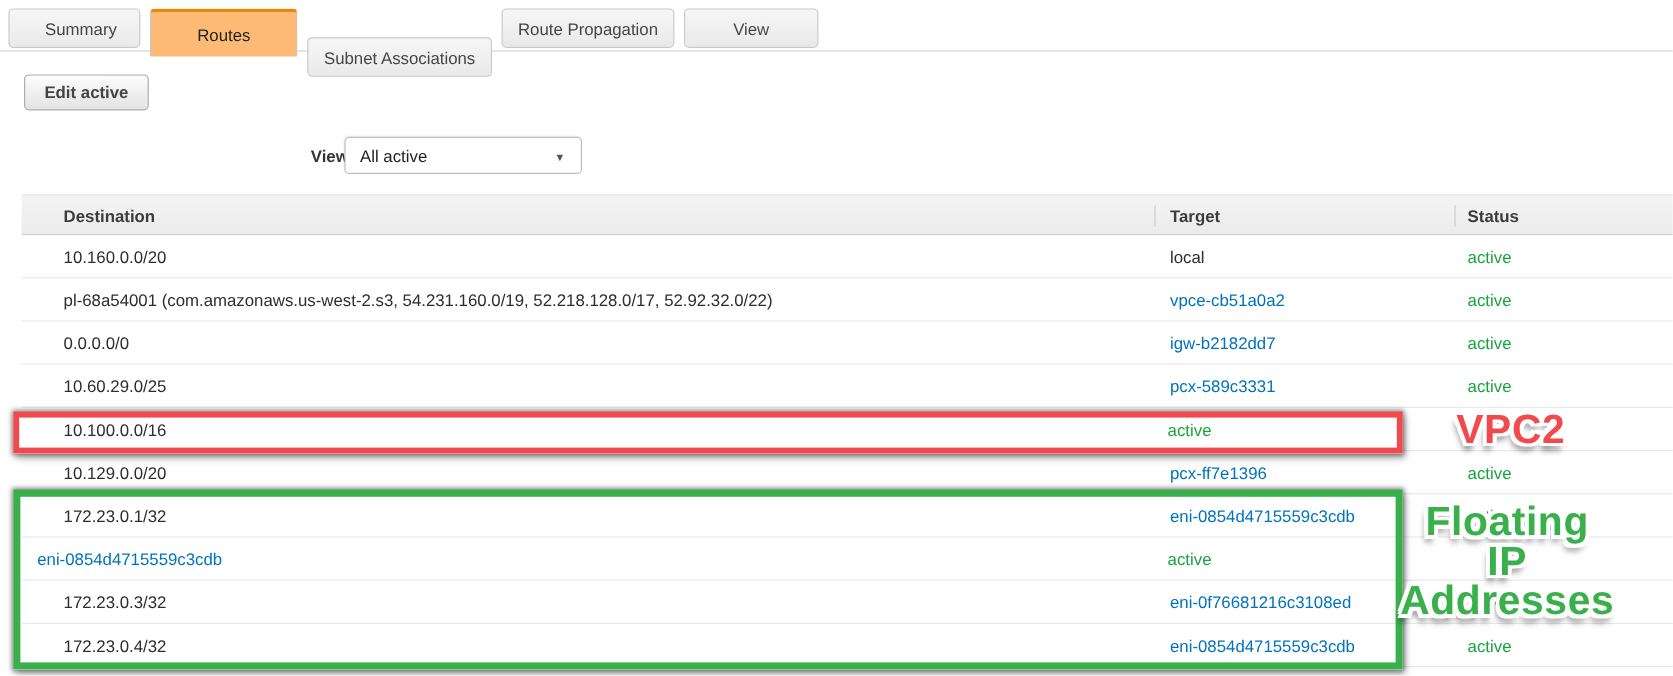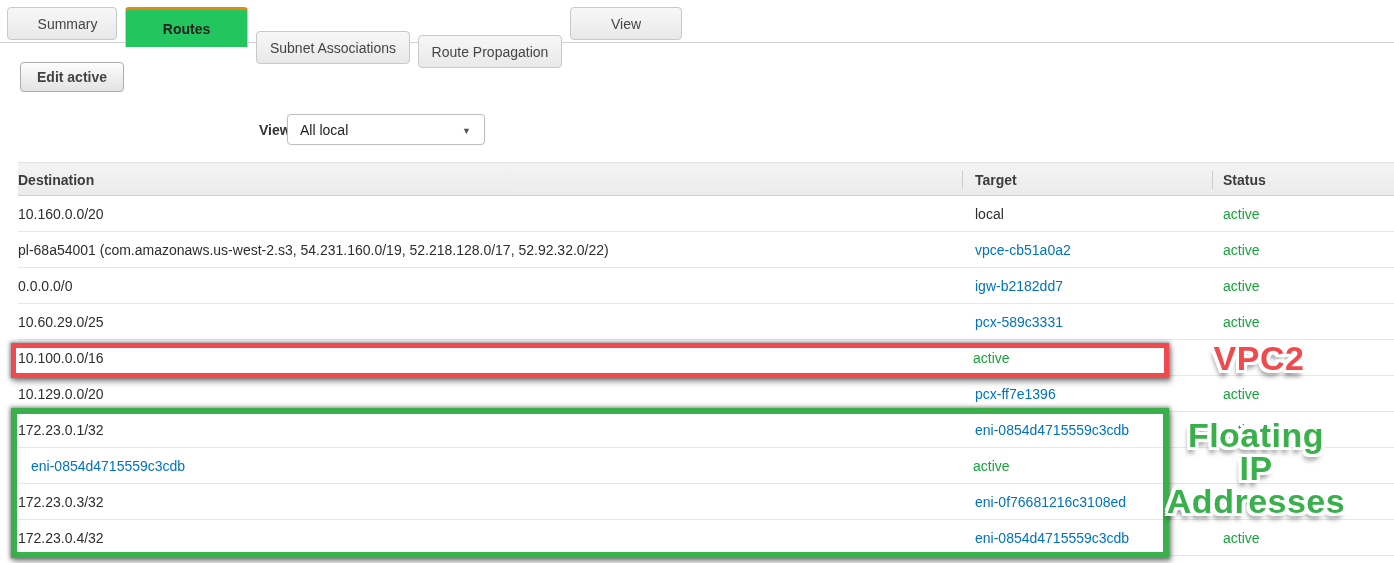--- a/index.html
+++ b/index.html
@@ -10,24 +10,24 @@
   
   .tabbar { position:absolute; top:0; left:0; width:1394px; height:43px;
             border-bottom:1px solid #d2d2d2; display:flex; align-items:flex-start;
             padding:7px 0 0 7px; }
   .tab { height:33px; margin-right:8px; background:linear-gradient(#f7f7f7,#e9e9e9);
          border:1px solid #c9c9c9; border-radius:4px; display:flex; align-items:center;
          justify-content:center; font-size:14px; color:#454545; cursor:pointer; }
   .tab.t-summary { width:110px;padding-left:11px; }
   .tab.t-routes  { width:123px; }
   .tab.t-subnet  { width:154px;margin-top:24px; }
-  .tab.t-routeprop { width:144px;margin-top:28px; }
+  .tab.t-routeprop { width:144px; }
   .tab.t-tags    { width:112px; }
-  .tab.active { height:40px; background:#22c55e; border-top:3px solid #e8870f;
-                border-bottom:none; border-radius:4px 4px 0 0; font-weight:bold;
+  .tab.active { height:40px; background:#fdba74; border-top:3px solid #e8870f;
+                border-bottom:none; border-radius:4px 4px 0 0; font-weight:normal;
                 color:#222; position:relative; z-index:2; }
 
   
   .edit-btn { position:absolute; left:20px; top:62px; height:30px; padding:0 16px;
               background:linear-gradient(#fdfdfd,#e3e3e3); border:1px solid #ababab;
               border-radius:4px; font-size:14px; font-weight:bold; color:#444;
               font-family:"Liberation Sans", sans-serif; cursor:pointer; }
 
   .view-label { position:absolute; left:259px; top:122px; font-size:14px;
                 font-weight:bold; color:#333; }
@@ -40,21 +40,21 @@
   
   .rtable { position:absolute; left:18px; top:162px; width:1376px; }
   .grid-cols { display:grid; grid-template-columns:944px 250px 1fr; align-items:center; }
   .thead { height:34px; background:linear-gradient(#f4f4f4,#ebebeb);
            border-top:1px solid #e2e2e2; border-bottom:1px solid #cfcfcf;
            font-weight:bold; font-size:14px; color:#3c3c3c; }
   .th { position:relative; height:34px; display:flex; align-items:center; }
   .th.c2::before, .th.c3::before { content:""; position:absolute; left:0; top:8px;
            height:18px; width:1px; background:#cccccc; }
   .trow { height:36px; border-bottom:1px solid #e8e8e8; font-size:14px; color:#2d2d2d; }
-  .c1 { white-space:nowrap; }
+  .c1 { padding-left:12px; white-space:nowrap;margin-left:23px; }
   .c2 { padding-left:13px; white-space:nowrap; }
   .c3 { padding-left:11px; white-space:nowrap; }
   .link { color:#0073bb; cursor:pointer; }
   .status-active { color:#18a43c; }
 
   
   .anno-box { position:absolute; left:11px; width:1158px; z-index:5;
               box-shadow:0 0 4px 1px rgba(45,45,45,0.55), 2px 4px 6px rgba(45,45,45,0.4); }
   .red-box   { top:343px; height:35px;  border:5px solid #f14a4e; }
   .green-box { top:408px; height:150px; border:6px solid #3ab04c; }
@@ -79,21 +79,21 @@
   <div class="tab t-routes active">Routes</div>
   <div class="tab t-subnet">Subnet Associations</div>
   <div class="tab t-routeprop">Route Propagation</div>
   <div class="tab t-tags">View</div>
 </div>
 
 <button class="edit-btn">Edit active</button>
 
 <span class="view-label">View</span>
 <div class="select-box">
-  <span>All local</span>
+  <span>All active</span>
   <span class="select-caret">▼</span>
 </div>
 
 <div class="rtable">
   <div class="thead grid-cols">
     <div class="th c1">Destination</div>
     <div class="th c2">Target</div>
     <div class="th c3">Status</div>
   </div>
 

